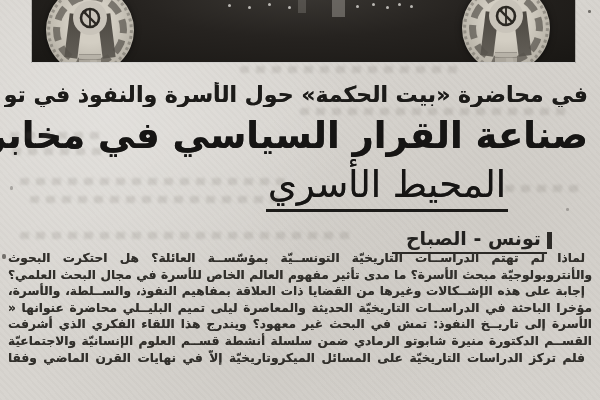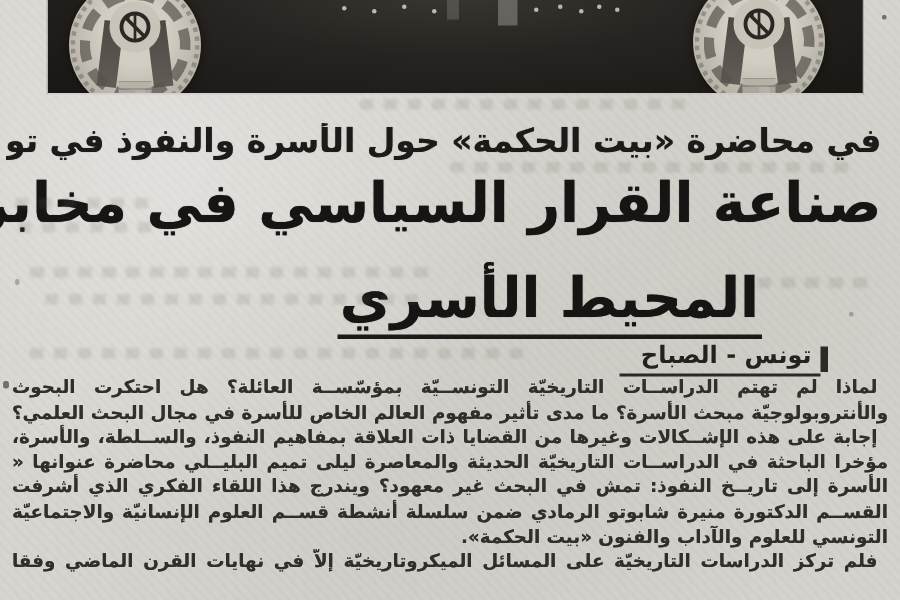--- a/index.html
+++ b/index.html
@@ -48,30 +48,30 @@
     white-space:nowrap; overflow:hidden; letter-spacing:-.3px;
     text-shadow:0 0 .5px rgba(30,29,27,.8);
   }
   .headline1{
     position:absolute; top:114px; right:12px; left:0;
     font-size:37px; font-weight:700; color:#161514; text-align:right;
     white-space:nowrap; overflow:hidden; letter-spacing:-1px;
     text-shadow:0 0 .5px rgba(22,21,20,.8);
   }
   .headline2{
-    position:absolute; top:177px; right:92px;
-    font-size:37px; font-weight:700; color:#161514; letter-spacing:-1px;
+    position:absolute; top:163px; right:92px;
+    font-size:37px; font-weight:400; color:#161514; letter-spacing:-1px;
     border-bottom:3.5px solid #1c1b19; padding:0 2px 3px 2px;
     text-shadow:0 0 .5px rgba(22,21,20,.8);
   }
   
   .byline{position:absolute; top:227px; right:48px; display:flex; align-items:center;}
   .byline-bar{width:5px; height:17px; background:#2c2a27;}
   .byline-text{
-    font-size:16px; font-weight:700; color:#232220;
+    font-size:19px; font-weight:700; color:#232220;
     padding:0 6px 3px 14px; border-bottom:2px solid #2c2a27; white-space:nowrap;
   }
   
   .article-body{position:absolute; top:250px; right:8px; left:8px;}
   .bline{
     font-size:12.2px; font-weight:700; color:#312f2b;
     line-height:16.6px; height:16.6px; overflow:hidden;
     text-align:justify; text-align-last:justify; -moz-text-align-last:justify;
     letter-spacing:-.2px; text-shadow:0 0 .4px rgba(49,47,43,.7);
   }
@@ -146,21 +146,20 @@
     <span class="byline-text">تونس - الصباح</span>
   </div>
 
   <div class="article-body">
     <div class="bline first">لماذا لم تهتم الدراســات التاريخيّة التونســيّة بمؤسّســة العائلة؟ هل احتكرت البحوث السوســيولوجيّة</div>
     <div class="bline">والأنتروبولوجيّة مبحث الأسرة؟ ما مدى تأثير مفهوم العالم الخاص للأسرة في مجال البحث العلمي؟ أيّ تأثير</div>
     <div class="bline first">إجابة على هذه الإشــكالات وغيرها من القضايا ذات العلاقة بمفاهيم النفوذ، والســلطة، والأسرة، قدّمت</div>
     <div class="bline">مؤخرا الباحثة في الدراســات التاريخيّة الحديثة والمعاصرة ليلى تميم البليــلي محاضرة عنوانها « من تاريخ</div>
     <div class="bline">الأسرة إلى تاريــخ النفوذ: تمش في البحث غير معهود؟ ويندرج هذا اللقاء الفكري الذي أشرفت عليه رئيســة</div>
     <div class="bline">القســم الدكتورة منيرة شابوتو الرمادي ضمن سلسلة أنشطة قســم العلوم الإنسانيّة والاجتماعيّة بالمجمع</div>
-    <div class="bline short">التونسي للعلوم والآداب والفنون «بيت الحكمة».</div>
     <div class="bline first">فلم تركز الدراسات التاريخيّة على المسائل الميكروتاريخيّة إلاّ في نهايات القرن الماضي وفقا لمقاربة الأكاديميّة</div>
   </div>
 
   <div class="bleed" style="left:300px; top:108px; width:270px"></div>
   <div class="bleed" style="left:240px; top:66px;  width:220px"></div>
   <div class="bleed" style="left:10px;  top:132px; width:95px"></div>
   <div class="bleed" style="left:12px;  top:148px; width:90px"></div>
   <div class="bleed" style="left:20px;  top:178px; width:270px"></div>
   <div class="bleed" style="left:30px;  top:196px; width:250px"></div>
   <div class="bleed" style="left:505px; top:185px; width:80px"></div>

